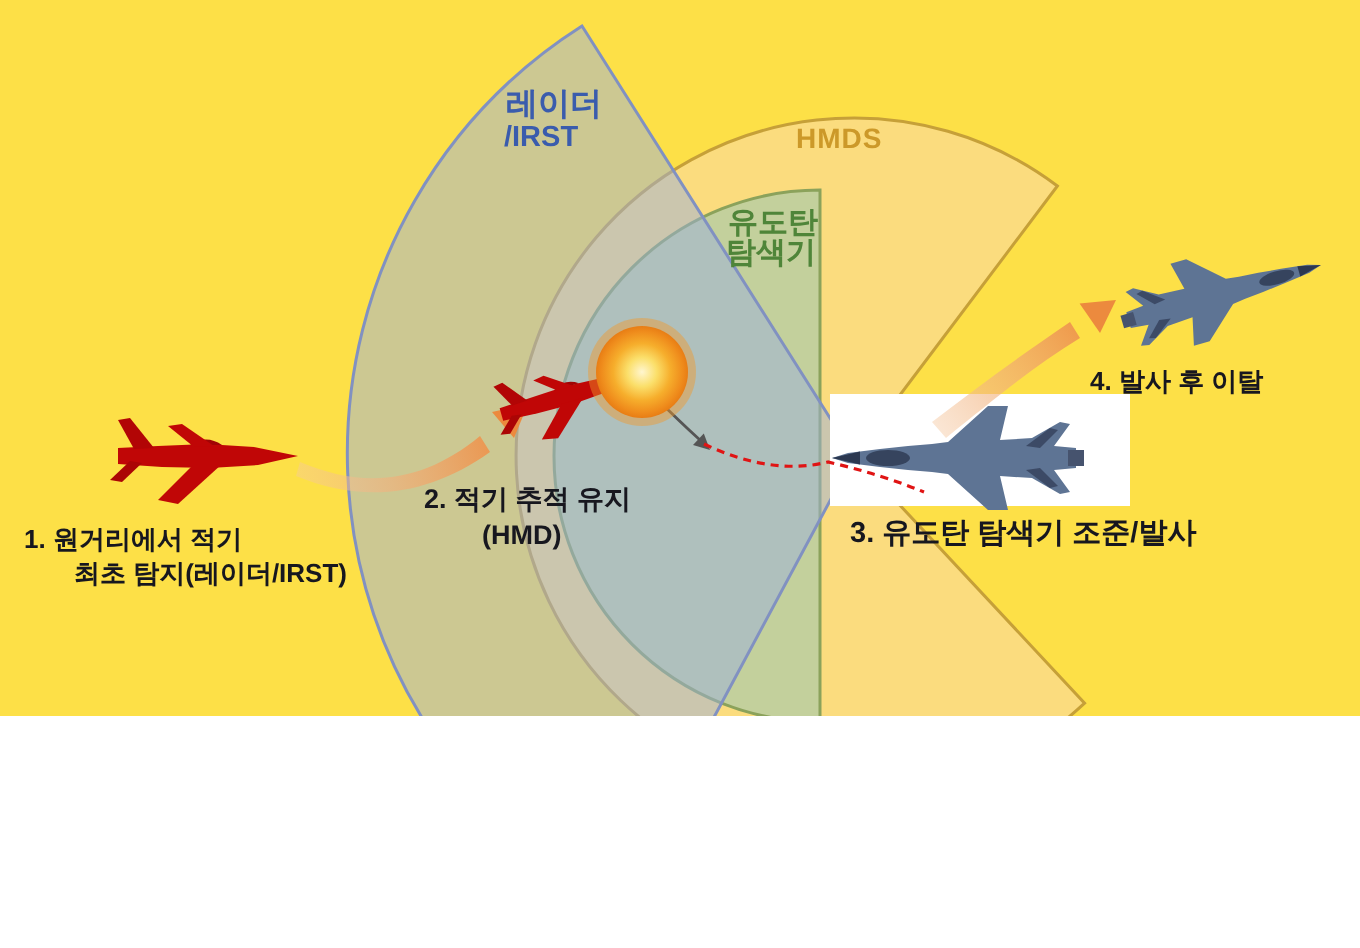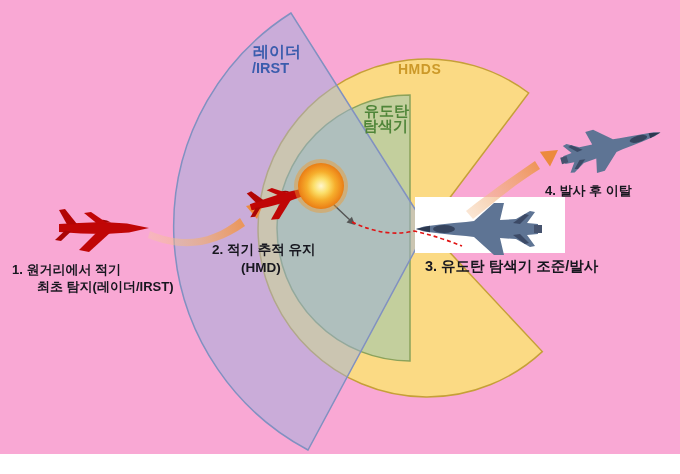--- a/index.html
+++ b/index.html
@@ -1,16 +1,16 @@
 <!DOCTYPE html>
 <html><head>
 <meta charset="utf-8">
 <style>
   html,body{margin:0;padding:0;background:#ffffff;}
-  .stage{position:relative;width:680px;height:454px;background:#f9a8d4;overflow:hidden;
+  .stage{position:relative;width:680px;height:358px;background:#fde047;overflow:hidden;
          font-family:"Liberation Sans","DejaVu Sans",sans-serif;}
   svg{display:block;}
   svg text{font-family:"Liberation Sans","DejaVu Sans",sans-serif;font-weight:bold;}
 </style>
 </head>
 <body>
 
 <div class="stage">
 <svg width="680" height="474" viewBox="0 0 680 474" xmlns="http://www.w3.org/2000/svg">
   <defs>

